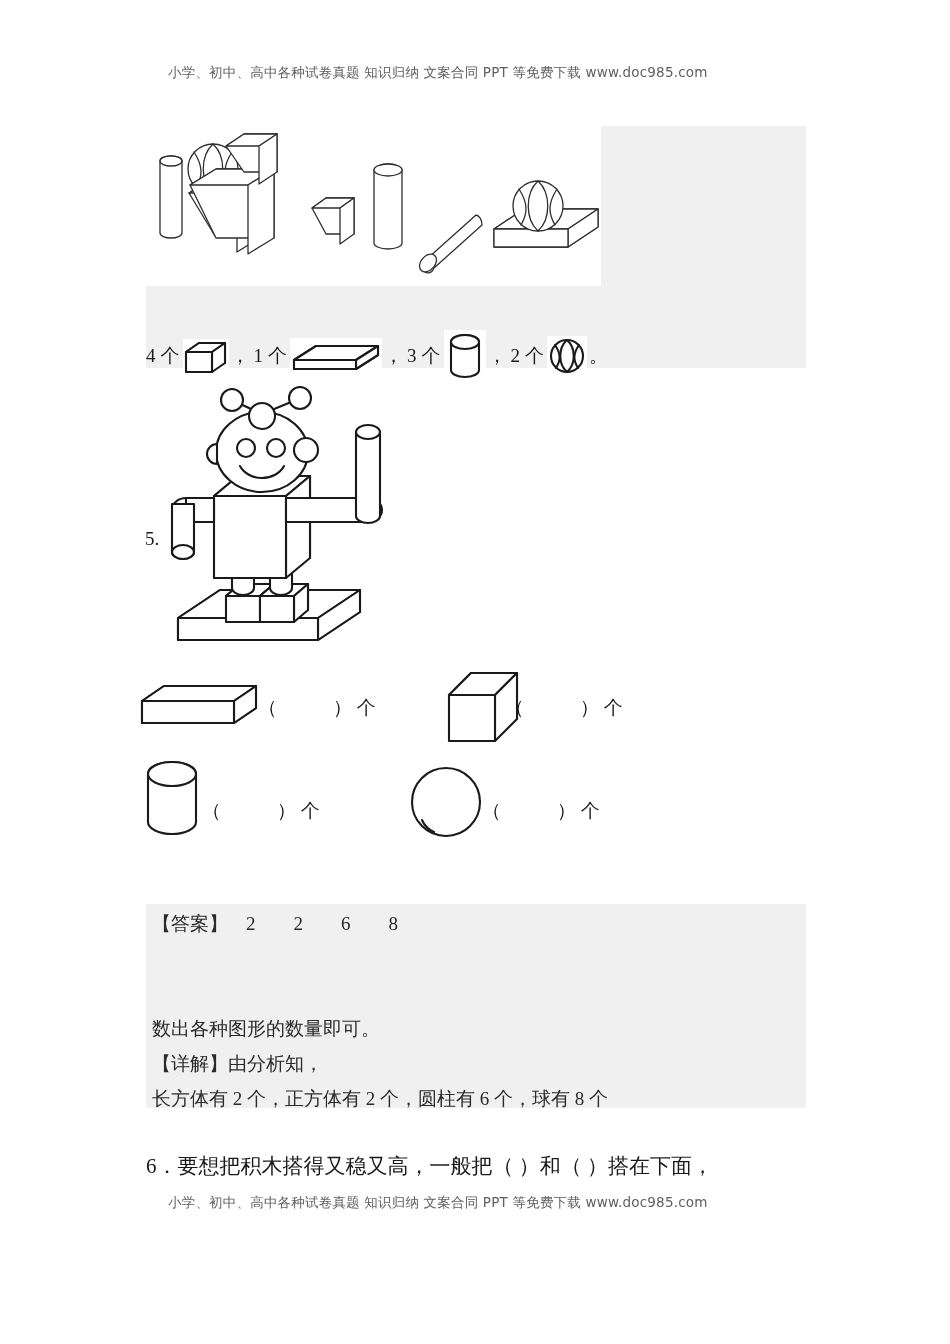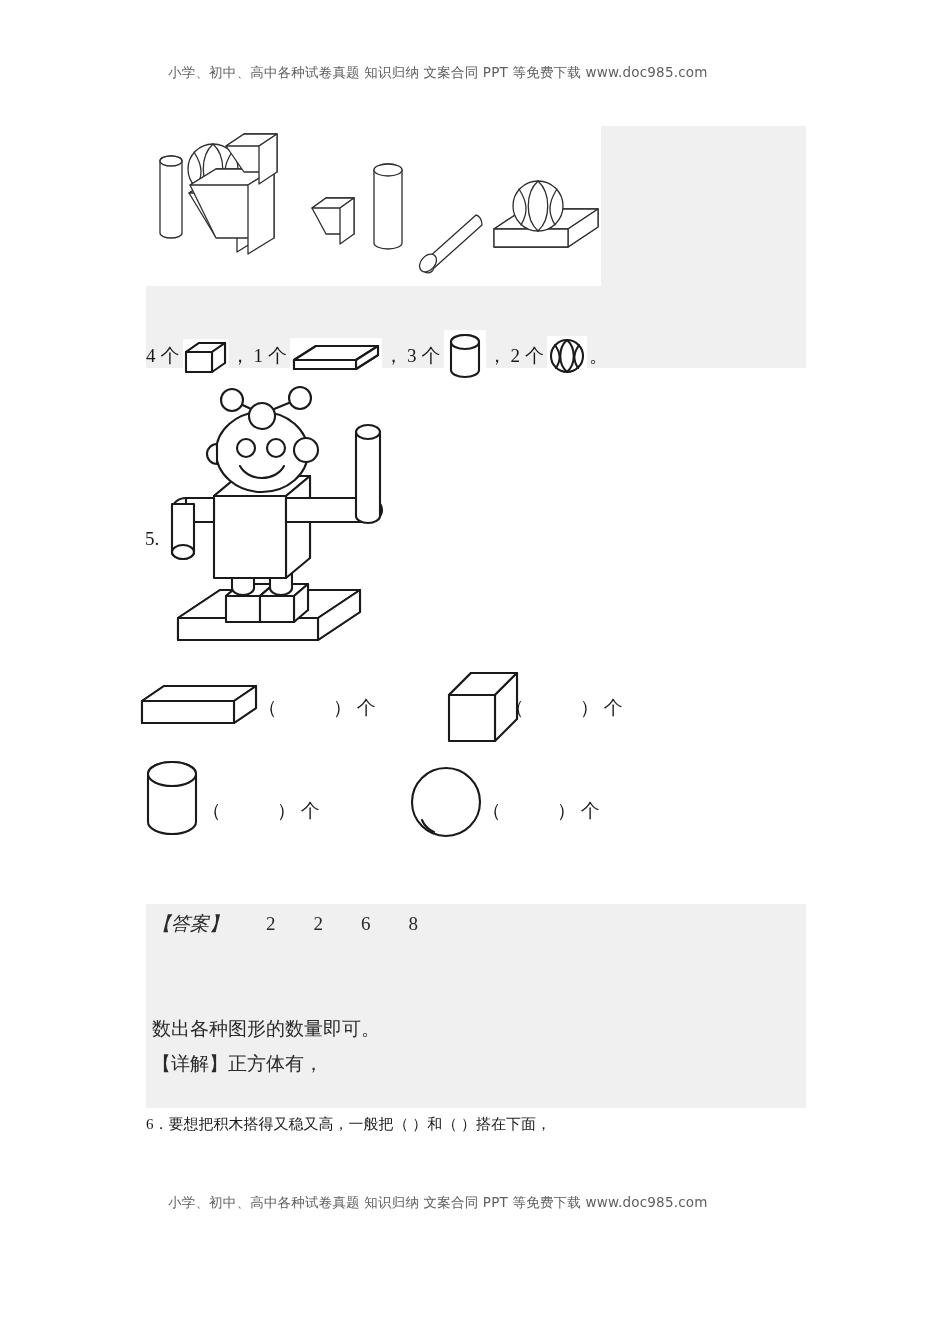--- a/index.html
+++ b/index.html
@@ -79,32 +79,32 @@
     background: #ffffff;
     line-height: 0;
     margin: 0 1px;
   }
   #count-line .comma { padding: 0 4px 0 1px; }
 
   
   #item5-no { left: 145px; top: 528px; font-size: 19px; }
 
   
-  #q6 { left: 146px; top: 1115px; font-size: 15px; }
+  #q6 { left: 146px; top: 1152px; font-size: 21px; }
 
   
   .ansline {
     position: absolute;
     left: 152px;
     font-size: 19px;
     white-space: nowrap;
     color: #2a2a2a;
   }
   #ans-l1 { top: 911px; }
-  #ans-l1 .lead { margin-right: 38px; font-style: italic; }
+  #ans-l1 .lead { margin-right: 18px; }
   #ans-l1 .v { margin-right: 38px; }
   #ans-l2 { top: 946px; }
   #ans-l3 { top: 981px; }
   #ans-l4 { top: 1016px; text-align: right; }
   #ans-l5 { top: 1051px; }
   #ans-l6 { top: 1086px; }
 
   
   .fig { position: absolute; }
   #fig-top   { left: 146px; top: 126px; }
@@ -378,19 +378,20 @@
     </div>
   </div>
 
   <div class="shade" id="panel-ans"></div>
 
   <div class="ansline" id="ans-l1">
     <span class="lead">【答案】</span><span class="v">2</span><span class="v">2</span><span class="v">6</span><span class="v">8</span>
   </div>
 
   <div class="ansline" id="ans-l4">数出各种图形的数量即可。</div>
-  <div class="ansline" id="ans-l5"><span>【详解】</span><span>正方体有，</span></div>
+  <div class="ansline" id="ans-l5"><span>【详解】</span><span>由分析知，</span></div>
+  <div class="ansline" id="ans-l6">长方体有 2 个，正方体有 2 个，圆柱有 6 个，球有 8 个</div>
 
   <div class="txt" id="q6">6．要想把积木搭得又稳又高，一般把（            ）和（            ）搭在下面，</div>
 
   <div class="runner foot">小学、初中、高中各种试卷真题 知识归纳 文案合同 PPT 等免费下载   www.doc985.com</div>
 
 </div>
 
 </body></html>

